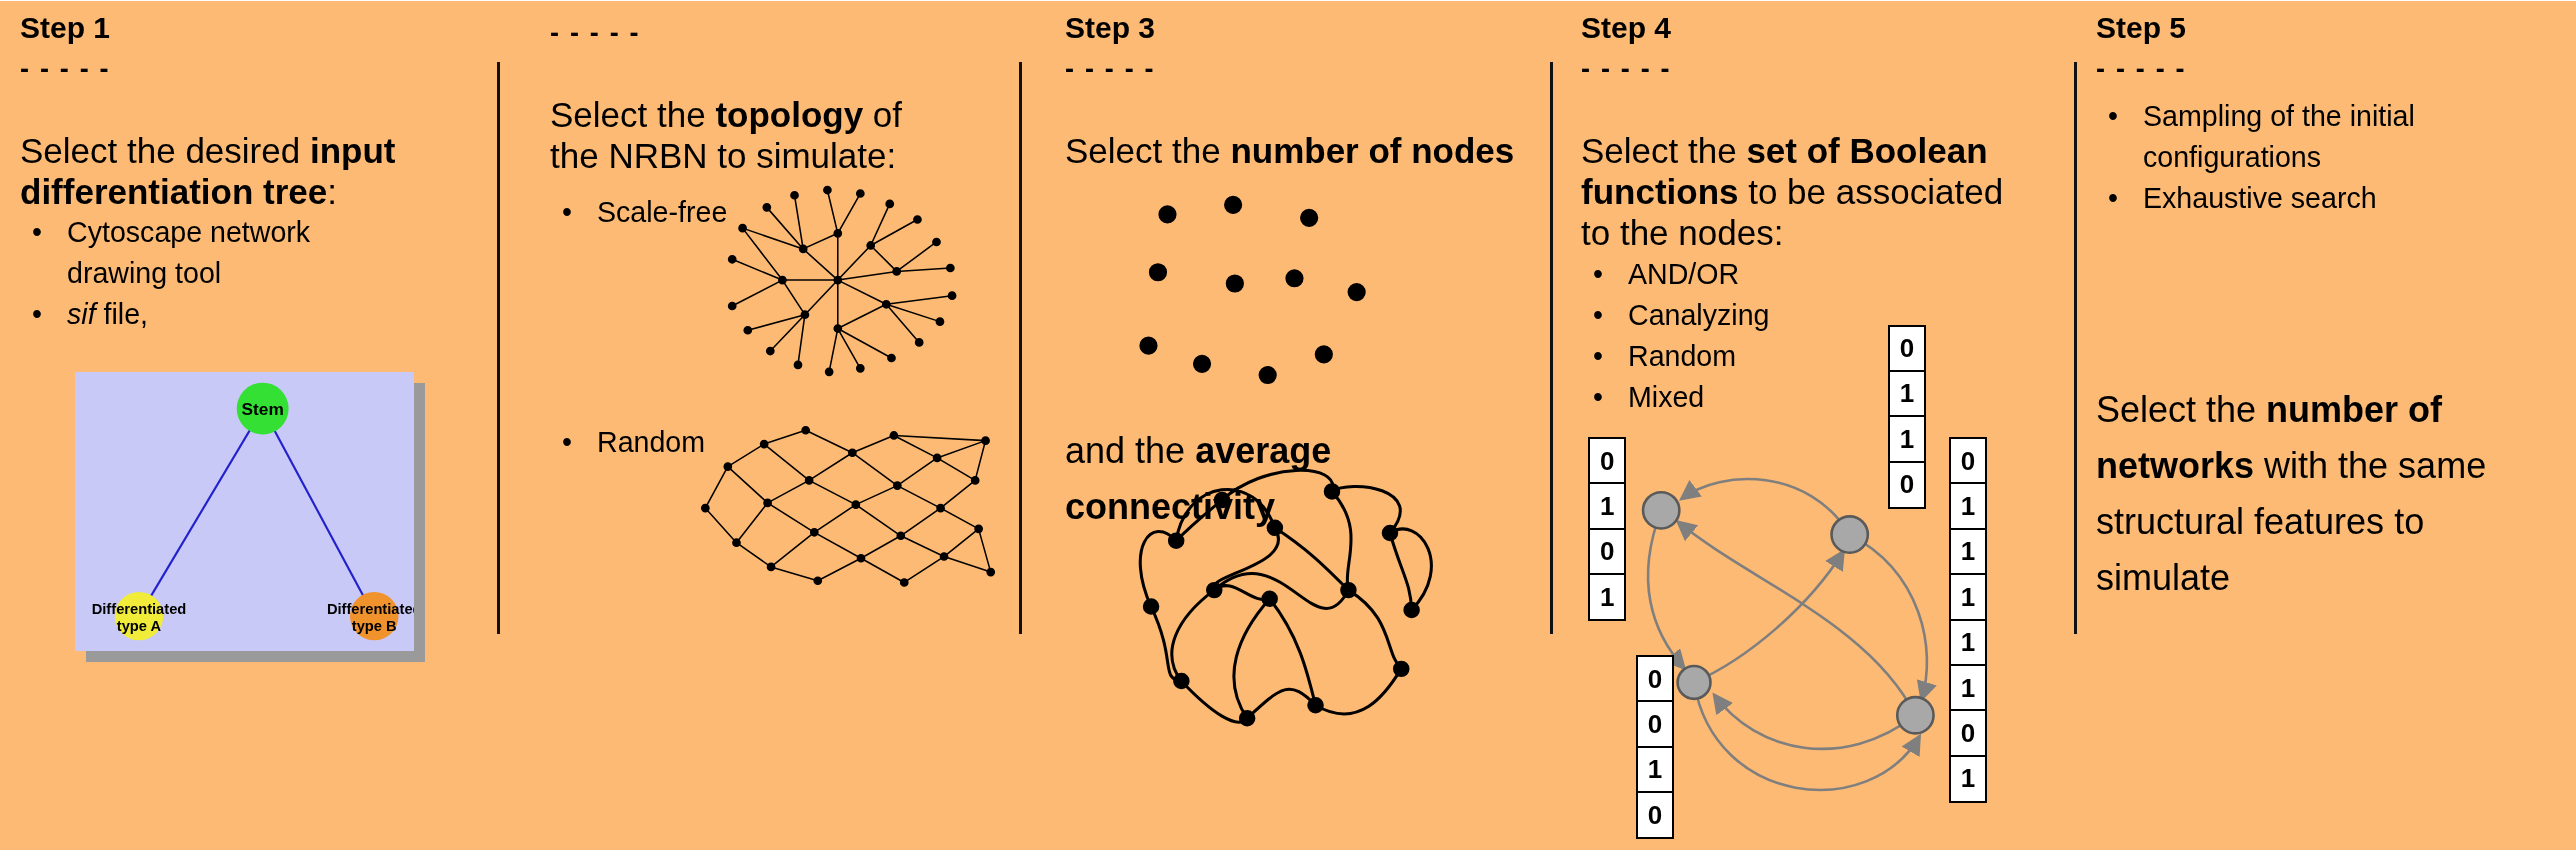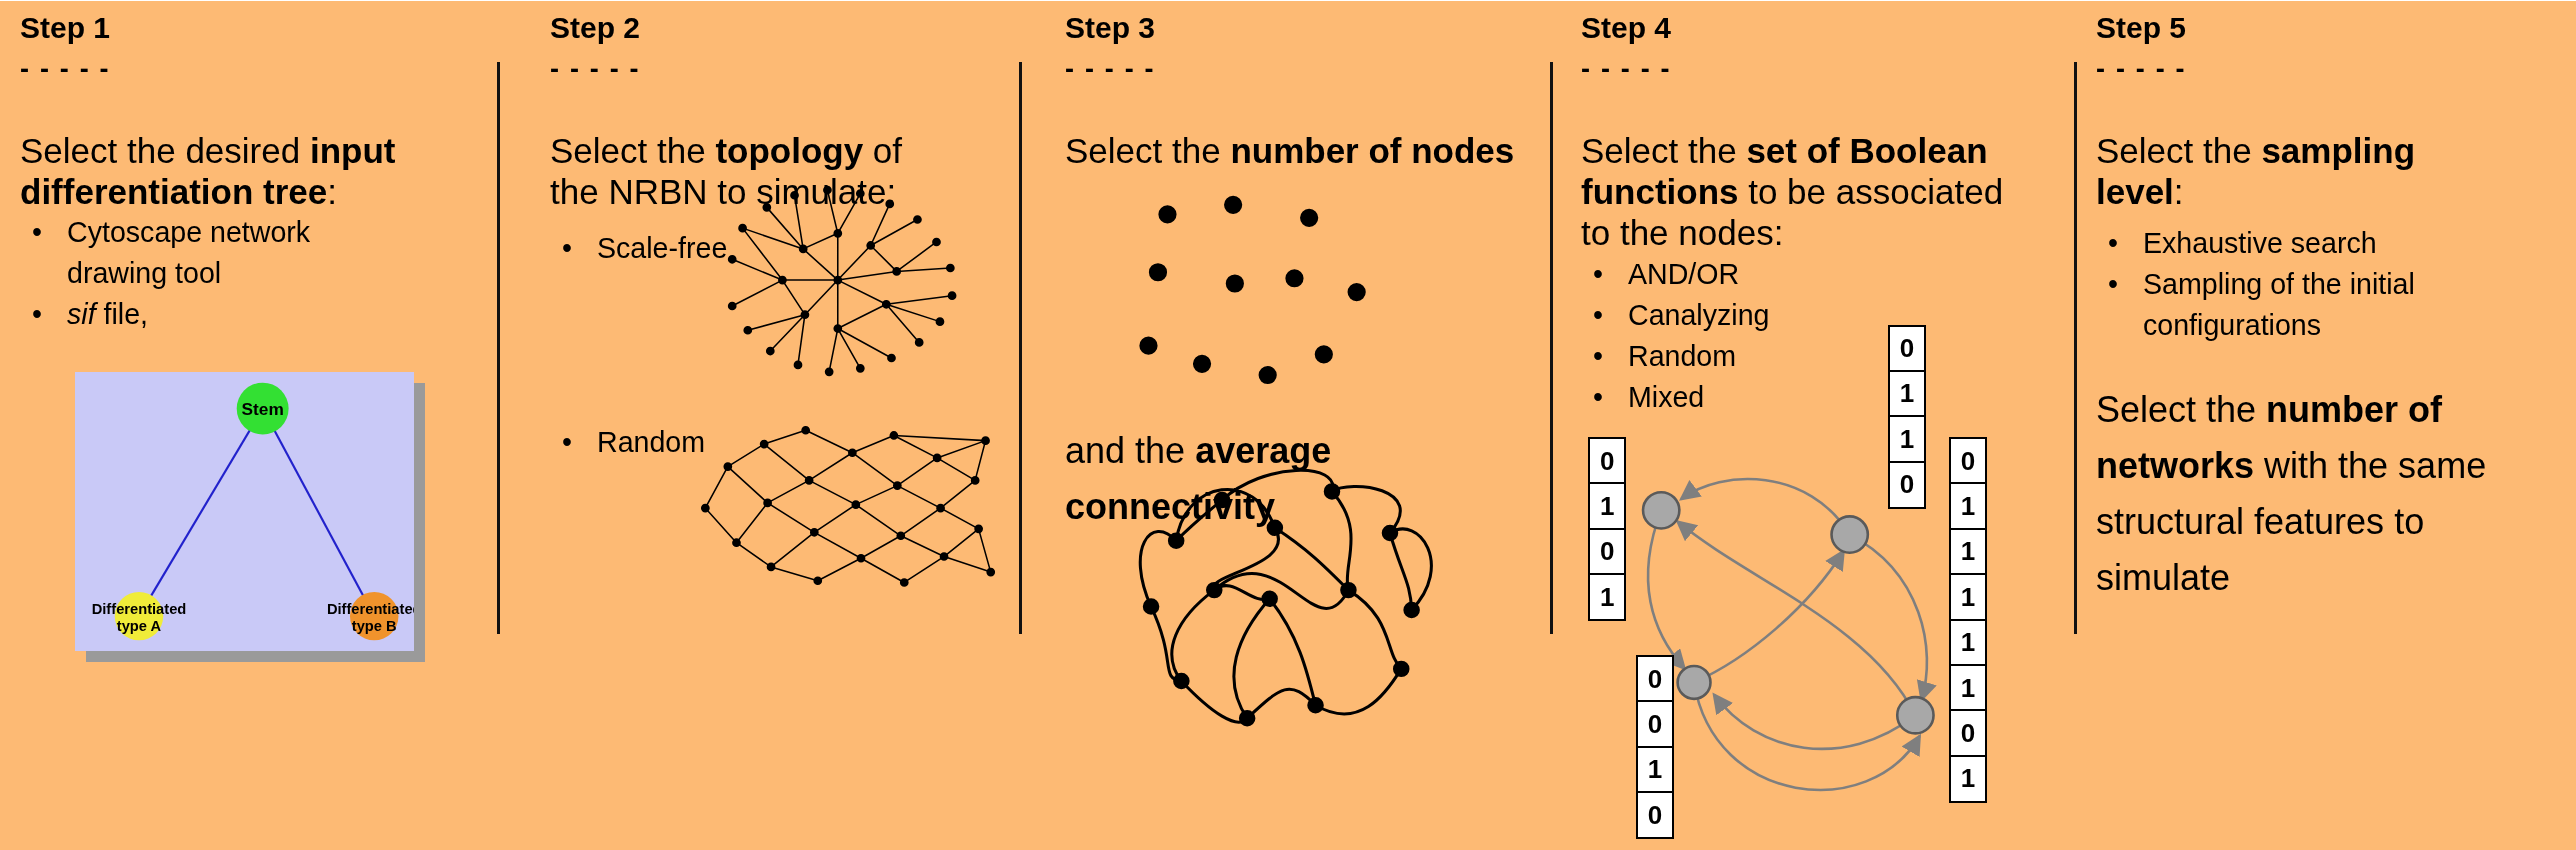--- a/index.html
+++ b/index.html
@@ -78,21 +78,20 @@
       <circle cx="346" cy="282" r="28" fill="#f0932c"></circle>
       <text class="tree-label stem" x="217" y="49">Stem</text>
       <text class="tree-label" x="74" y="279">Differentiated</text>
       <text class="tree-label" x="74" y="299">type A</text>
       <text class="tree-label" x="346" y="279">Differentiated</text>
       <text class="tree-label" x="346" y="299">type B</text>
     </svg>
   </div>
 
   <div class="col" style="left:550px;width:407px">
-    <div class="step-title">Step 2</div>
     <div class="dashes">- - - - -</div>
     <p class="para"><span>Select the </span><span class="b">topology</span><span> of the NRBN to simulate:</span></p>
     <ul class="bullets" style="margin-top:15.6px">
       <li>Scale-free</li>
     </ul>
   </div>
   <div class="bullet-abs" style="left:550px;top:421px">Random</div>
 
   <svg class="abs" style="left:701px;top:182px" width="277" height="208" viewBox="0 0 320 240">
     <path class="net-edges" d="M158,112L118,76 M158,112L196,72 M158,112L214,140 M158,112L120,152 M158,112L158,58 M158,112L94,112 M158,112L226,102 M158,112L158,168 M118,76L76,28 M118,76L108,14 M118,76L48,52 M158,58L146,8 M158,58L184,12 M196,72L218,24 M196,72L250,42 M226,102L272,68 M226,102L288,98 M214,140L290,130 M214,140L276,160 M214,140L252,184 M158,168L184,214 M158,168L148,218 M158,168L220,202 M120,152L112,210 M120,152L80,194 M120,152L54,170 M94,112L36,88 M94,112L36,142 M94,112L48,52 M118,76L158,58 M196,72L226,102 M120,152L94,112 M158,168L214,140"></path>
@@ -178,23 +177,22 @@
         <div class="tt-cell">1</div>
         <div class="tt-cell">1</div>
         <div class="tt-cell">0</div>
         <div class="tt-cell">1</div>
       </div>
   </div>
 
   <div class="col" style="left:2096px;width:407px">
     <div class="step-title">Step 5</div>
     <div class="dashes">- - - - -</div>
-    <p class="para"><span>Select the </span><span class="b">sampling level</span><span>:</span></p>
     <ul class="bullets" style="margin-top:10.4px">
+      <li>Sampling of the initial configurations</li>
       <li>Exhaustive search</li>
-      <li>Sampling of the initial configurations</li>
     </ul>
   </div>
 
   <p class="para2" style="left:2096px;top:381px;width:398px"><span>Select the </span><span class="b">number of networks</span><span> with the same structural features to simulate</span></p>
 
 </div>
 
 
 </body></html>

